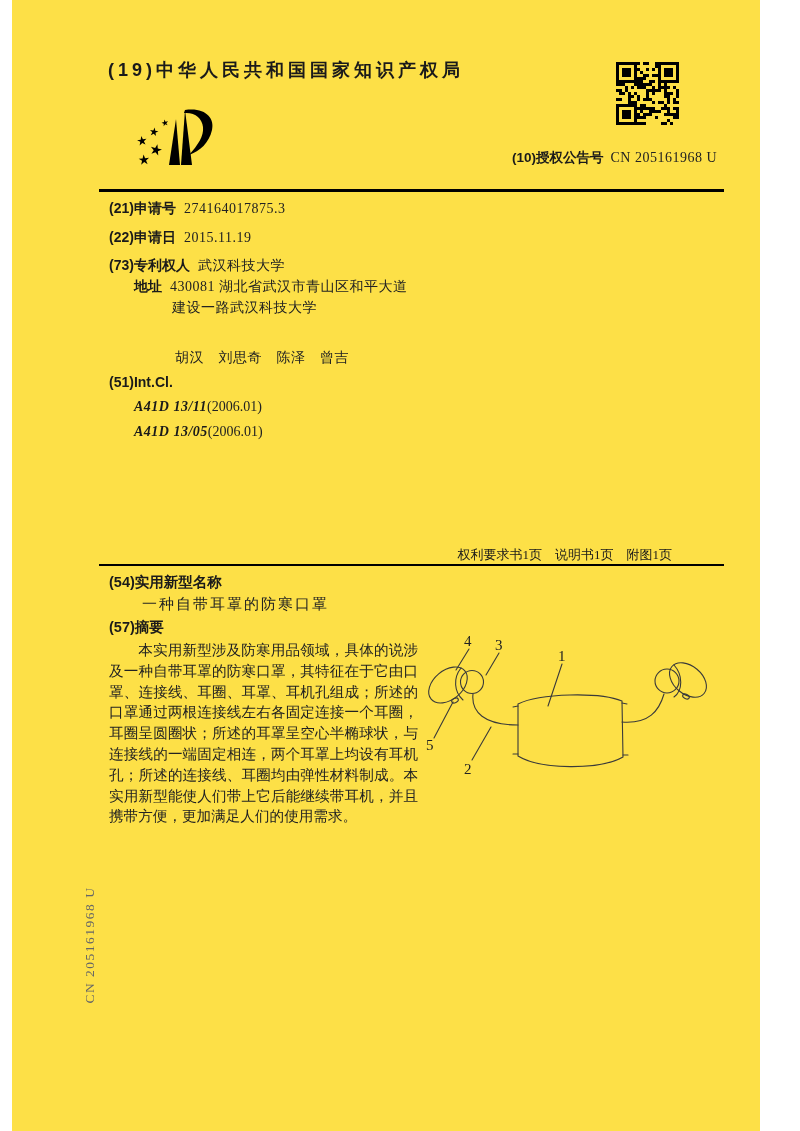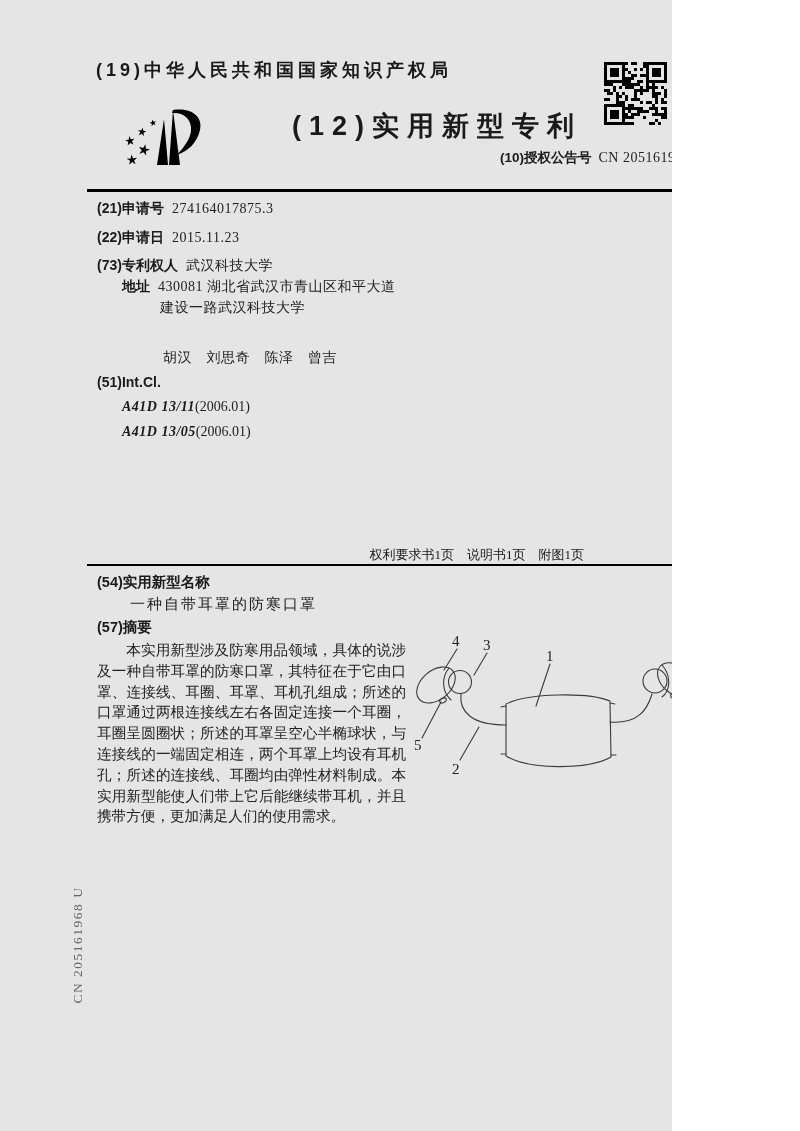--- a/index.html
+++ b/index.html
@@ -1,18 +1,18 @@
 <!DOCTYPE html>
 <html><head>
 <meta charset="utf-8">
 <style>
   html,body{margin:0;padding:0;background:#fff;}
   .page{
-    position:relative;width:672px;height:1131px;background:#e5e5e5;
-    font-family:"Liberation Serif","DejaVu Serif",serif;color:#1a1a1a;overflow:hidden;
+    position:relative;width:748px;height:1131px;background:#fde047;
+    font-family:"Liberation Serif","DejaVu Serif",serif;color:#1a1a1a;overflow:hidden;margin-left:12px;
   }
   .sans{font-family:"Liberation Sans","DejaVu Sans",sans-serif;font-weight:700;}
   .abs{position:absolute;white-space:nowrap;}
   .office-label{left:96px;top:58px;font-size:18px;letter-spacing:4px;}
   .doc-type{left:292px;top:108px;font-size:27px;letter-spacing:8px;}
   .pub-block{left:500px;top:147px;font-size:13.5px;line-height:21px;}
   .pub-block .val{font-family:"Liberation Serif","DejaVu Serif",serif;font-weight:400;
     font-size:14px;letter-spacing:0.5px;margin-left:7px;color:#222;}
   .rule{position:absolute;background:#000;}
   .rule-thick{left:87px;top:189px;width:625px;height:3px;}
@@ -49,21 +49,20 @@
       <polygon points="60,13 67,68 56,68"></polygon>
       <path d="M60,13 C80,10 90,21 87,33 C84,46 75,54 64,58 C73,48 79,39 78,30 C77,21 70,15 59,16 Z"></path>
       <path d="M0,-1 0.2245,-0.309 0.951,-0.309 0.3633,0.118 0.5878,0.809 0,0.382 -0.5878,0.809 -0.3633,0.118 -0.951,-0.309 -0.2245,-0.309 Z" transform="translate(40,26) scale(3.5) rotate(-12)"></path>
       <path d="M0,-1 0.2245,-0.309 0.951,-0.309 0.3633,0.118 0.5878,0.809 0,0.382 -0.5878,0.809 -0.3633,0.118 -0.951,-0.309 -0.2245,-0.309 Z" transform="translate(29,35) scale(4.5) rotate(10)"></path>
       <path d="M0,-1 0.2245,-0.309 0.951,-0.309 0.3633,0.118 0.5878,0.809 0,0.382 -0.5878,0.809 -0.3633,0.118 -0.951,-0.309 -0.2245,-0.309 Z" transform="translate(17,44) scale(5) rotate(-8)"></path>
       <path d="M0,-1 0.2245,-0.309 0.951,-0.309 0.3633,0.118 0.5878,0.809 0,0.382 -0.5878,0.809 -0.3633,0.118 -0.951,-0.309 -0.2245,-0.309 Z" transform="translate(31,53) scale(6) rotate(14)"></path>
       <path d="M0,-1 0.2245,-0.309 0.951,-0.309 0.3633,0.118 0.5878,0.809 0,0.382 -0.5878,0.809 -0.3633,0.118 -0.951,-0.309 -0.2245,-0.309 Z" transform="translate(19,63) scale(5.5) rotate(-5)"></path>
     </g>
   </svg>
 
-  <div class="abs sans doc-type">(12)实用新型专利</div>
 
   <svg class="abs" style="left:604px;top:62px;" width="63" height="63" viewBox="0 0 63 63" fill="#000">
       <rect x="0" y="0" width="3" height="3"></rect>
       <rect x="3" y="0" width="3" height="3"></rect>
       <rect x="6" y="0" width="3" height="3"></rect>
       <rect x="9" y="0" width="3" height="3"></rect>
       <rect x="12" y="0" width="3" height="3"></rect>
       <rect x="15" y="0" width="3" height="3"></rect>
       <rect x="18" y="0" width="3" height="3"></rect>
       <rect x="21" y="0" width="3" height="3"></rect>
@@ -295,21 +294,21 @@
       <span class="sans">(10)授权公告号</span><span class="val">CN 205161968 U</span>
     </div>
   </div>
 
   <div class="rule rule-thick"></div>
 
   <div class="brow" style="left:97px;top:200px;">
     <span class="lbl">(21)申请号</span><span class="val">274164017875.3</span>
   </div>
   <div class="brow" style="left:97px;top:229px;">
-    <span class="lbl">(22)申请日</span><span class="val">2015.11.23</span>
+    <span class="lbl">(22)申请日</span><span class="val">2015.11.19</span>
   </div>
   <div class="brow" style="left:97px;top:257px;">
     <span class="lbl">(73)专利权人</span><span class="val">武汉科技大学</span>
   </div>
   <div class="brow" style="left:122px;top:278px;">
     <span class="lbl">地址</span><span class="val">430081 湖北省武汉市青山区和平大道</span>
   </div>
   <div class="brow" style="left:160px;top:299px;">
     <span class="val" style="margin-left:0;">建设一路武汉科技大学</span>
   </div>

